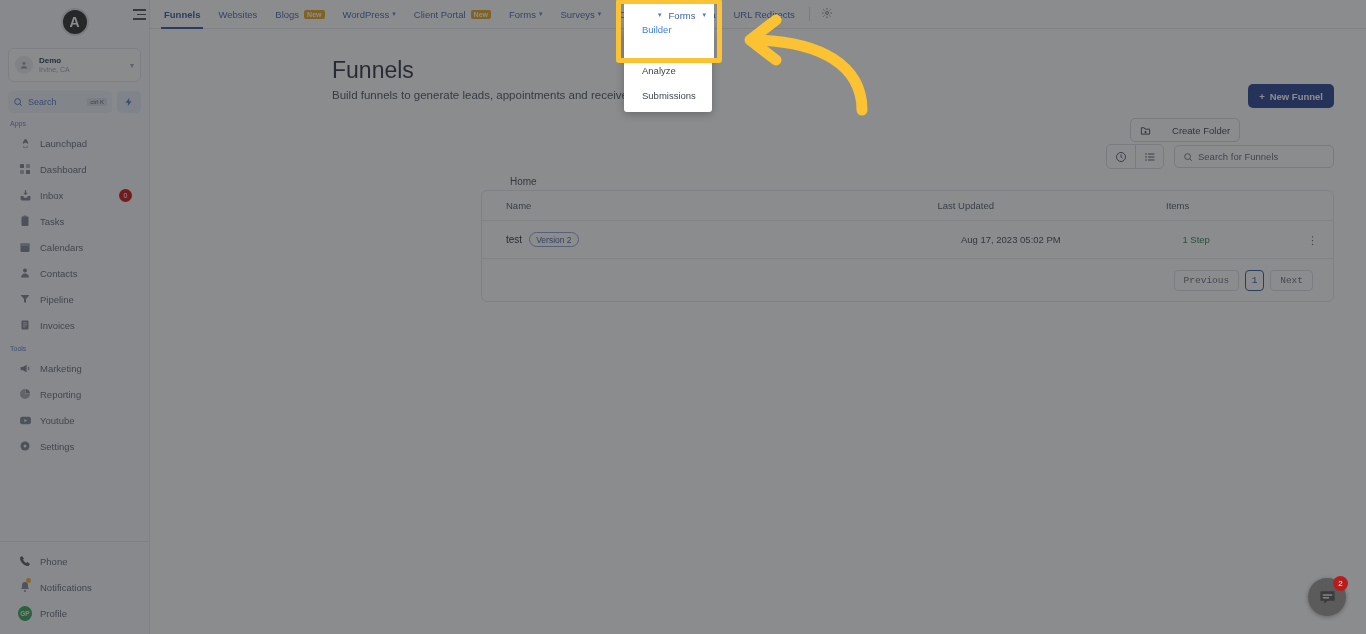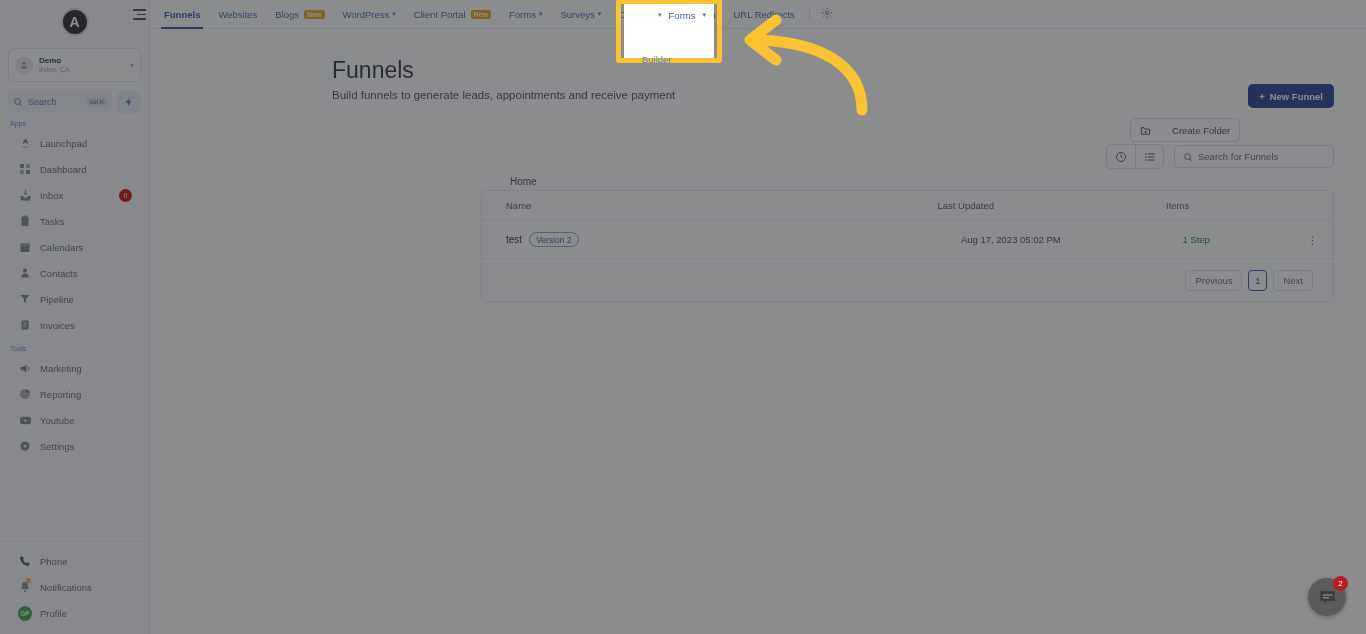--- a/index.html
+++ b/index.html
@@ -176,21 +176,21 @@
   .c4 { width: 41px; display: flex; justify-content: center; }
   .th { font-size: 9.5px; color: #4a5361; }
   .td-name { font-size: 10px; color: #1d2430; display: flex; align-items: center; gap: 7px; }
   .ver-pill {
     border: 1px solid #8d9ec6; border-radius: 9px; color: #41569a;
     font-size: 8.5px; padding: 1.5px 6px;
   }
   .td-date { font-size: 9.5px; color: #3b434f; }
   .td-steps { font-size: 9.5px; color: #1f7a45; }
   .kebab { color: #5a626d; font-size: 11px; letter-spacing: 0; line-height: 4px; }
-  .pager { height: 42px; display: flex; align-items: center; justify-content: flex-end; padding-right: 20px; gap: 6px; }
+  .pager { height: 42px; display: flex; align-items: center; justify-content: flex-end; padding-right: 20px; gap: 6px; font-family: Liberation Mono, monospace; }
   .pg {
     height: 21px; min-width: 26px; padding: 0 9px; border: 1px solid #d9dde3;
     border-radius: 4px; background: #fff; font-size: 9.5px; color: #606a78;
     display: flex; align-items: center; justify-content: center;
   }
   .pg.num { color: #2b4ea0; border-color: #2b4ea0; padding: 0; width: 19px; min-width: 19px; }
 
   
   .dropdown {
     position: absolute; left: 474px; top: 29px; width: 88px;
@@ -208,21 +208,21 @@
   .hl-inner {
     position: absolute; left: 474px; top: 4px; width: 90px; height: 54px;
     background: #fff; z-index: 20;
   }
   .dd-top {
     position: absolute; left: 474px; top: 4px; width: 90px; height: 22px;
     display: flex; align-items: center; justify-content: flex-end; gap: 7px;
     padding-right: 8px; font-size: 9.5px; color: #3d5fa8; z-index: 22;
   }
   .dd-builder {
-    position: absolute; left: 492px; top: 54px;
+    position: absolute; left: 492px; top: 24px;
     font-size: 9.5px; color: #3f7fe0; z-index: 22;
   }
 
   .arrow-svg { position: absolute; left: 560px; top: 10px; z-index: 25; }
 
   
   .chatfab {
     position: absolute; right: 20px; bottom: 18px; width: 38px; height: 38px;
     border-radius: 50%; background: #5b5b5b;
     display: flex; align-items: center; justify-content: center; z-index: 30;
@@ -549,20 +549,25 @@
           <div class="pg">Previous</div>
           <div class="pg num">1</div>
           <div class="pg">Next</div>
         </div>
       </div>
     </div>
 
     <div class="overlay-top"></div>
     <div class="overlay"></div>
 
+    <div class="dropdown">
+      <div class="dd-item" style="visibility:hidden">Builder</div>
+      <div class="dd-item">Analyze</div>
+      <div class="dd-item">Submissions</div>
+    </div>
 
     <div class="hl-inner"></div>
     <div class="dd-top">
       <span class="chev">▾</span>
       <span>Forms</span>
       <span class="chev">▾</span>
     </div>
     <div class="dd-builder">Builder</div>
     <div class="hl-box"></div>
 

